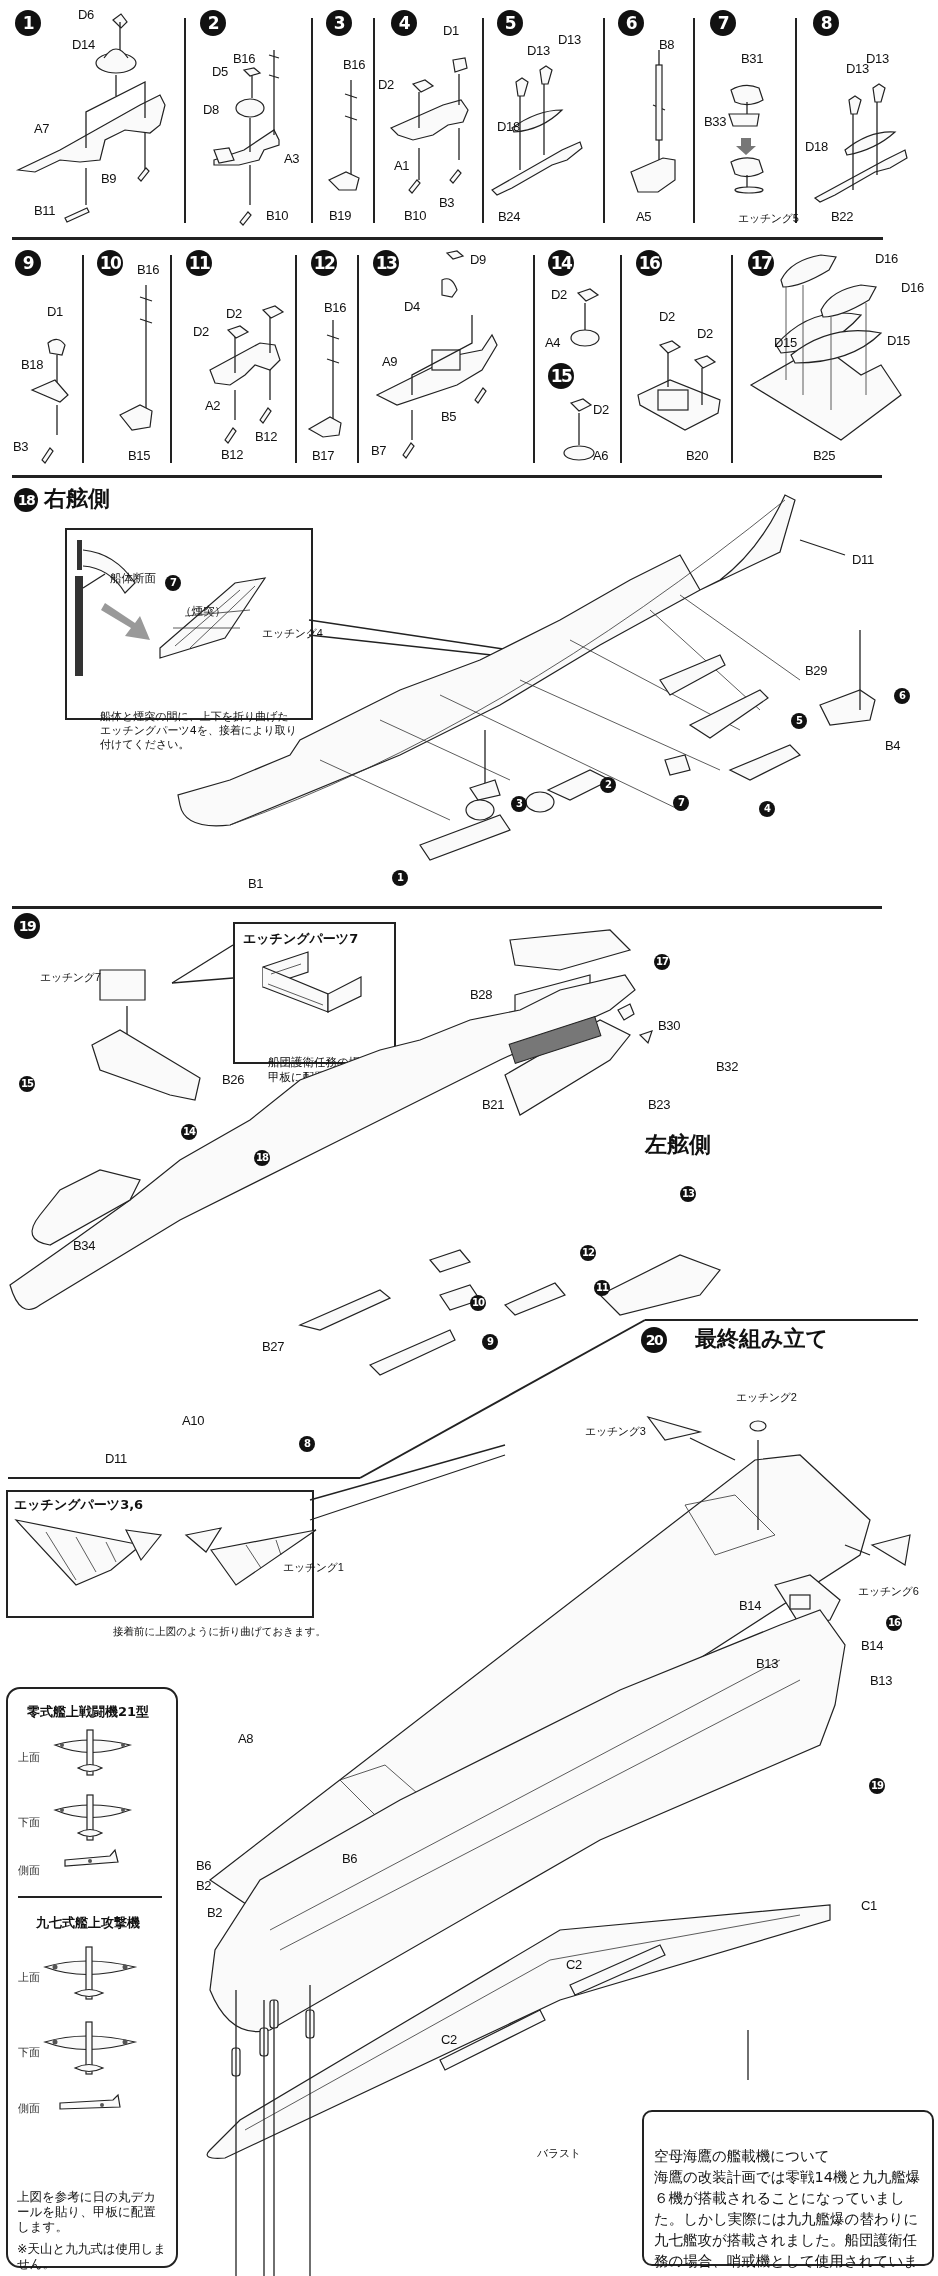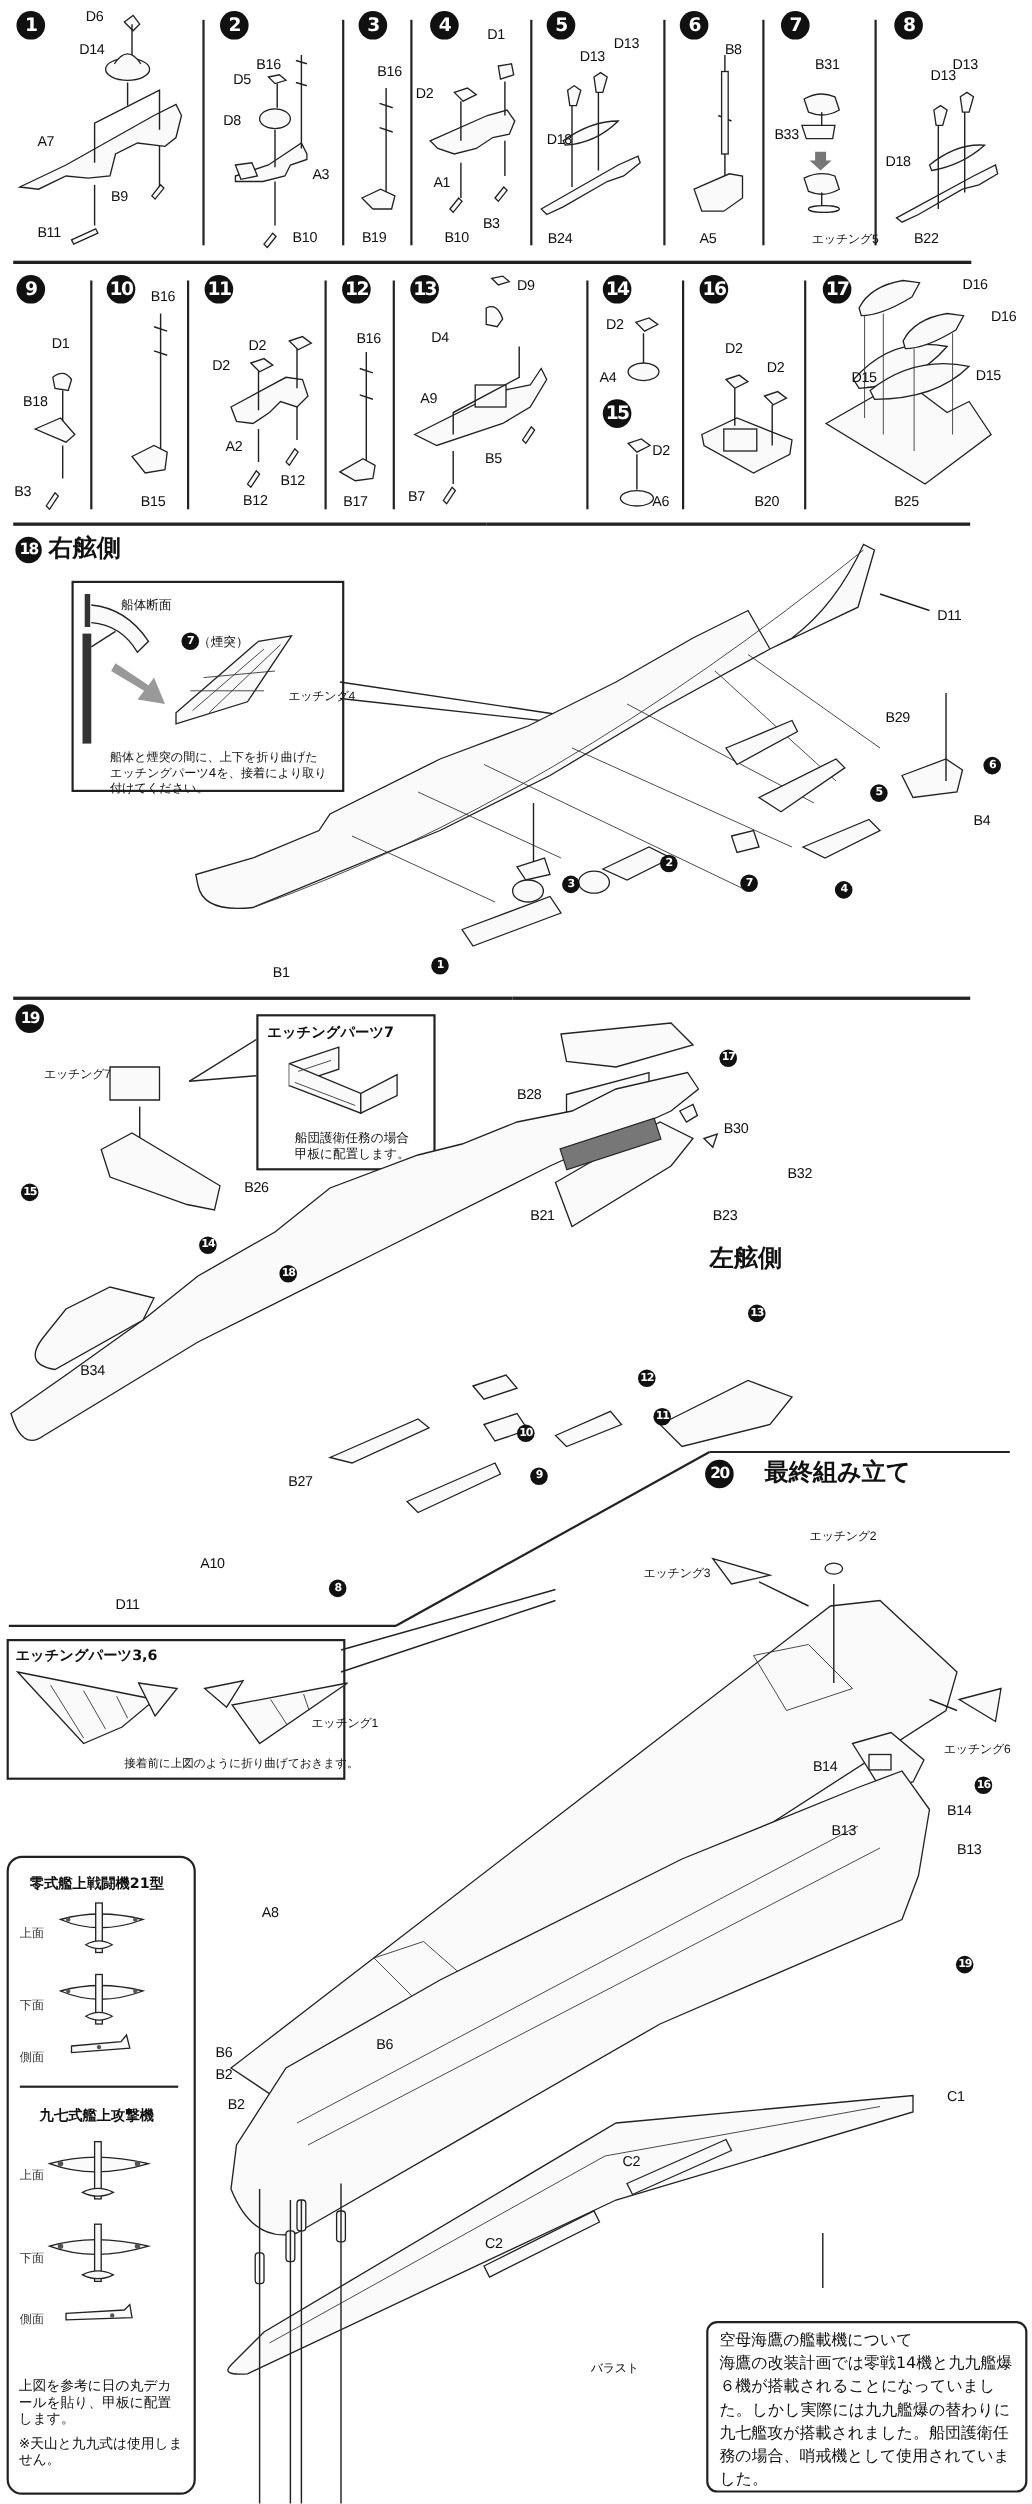--- a/index.html
+++ b/index.html
@@ -11,21 +11,21 @@
   .lbl.small { font-size:11px; }
   .stepnum { position:absolute; width:26px; height:26px; border-radius:50%; background:#111; color:#fff;
              font-weight:bold; font-size:17px; line-height:26px; text-align:center;
              font-family:"DejaVu Sans", sans-serif; letter-spacing:-1.5px; }
   .stepnum.sm { width:16px; height:16px; font-size:10px; line-height:16px; letter-spacing:-1px; }
   .vdiv { position:absolute; width:2px; background:#222; }
   .hdiv { position:absolute; height:3px; background:#222; }
   .section-title { position:absolute; font-weight:bold; font-size:22px; line-height:26px; white-space:nowrap; }
   .box { position:absolute; border:2px solid #222; background:#fff; }
   .box.round { border-radius:14px; }
-  .note { position:absolute; font-size:11.5px; line-height:16px; color:#111; }
+  .note { position:absolute; font-size:11.5px; line-height:16px; color:#111;margin-top:28px; }
   .note.big { font-size:14.5px; line-height:21px; }
   .note-title { font-weight:bold; font-size:13px; }
   svg { position:absolute; overflow:visible; }
   svg .ln { stroke:#222; stroke-width:1.3; fill:none; }
   svg .thin { stroke:#333; stroke-width:0.8; fill:none; }
   svg .part { stroke:#222; stroke-width:1.2; fill:#fafafa; }
   .aircraft-title { position:absolute; font-weight:bold; font-size:13px; white-space:nowrap; }
   .view-label { position:absolute; font-size:11px; color:#333; }
 </style>
 </head>
@@ -229,21 +229,21 @@
     <path class="part" d="M20,160 L100,120 L125,115 L135,100 L140,110 L125,135 L100,150 L40,170 Z"></path>
     <rect class="part" x="75" y="115" width="28" height="20"></rect>
     <path class="part" d="M85,45 Q95,40 100,55 L95,62 L85,60 Z"></path>
     <path class="part" d="M90,18 l10,-2 l6,5 l-10,3 z"></path>
     <polyline class="ln" points="55,160 55,140 115,108 115,80"></polyline>
     <line class="ln" x1="55" y1="175" x2="55" y2="205"></line>
     <path class="part" d="M46,220 l8,-12 l3,3 l-8,12 z"></path>
     <path class="part" d="M118,165 l8,-12 l3,3 l-8,12 z"></path>
   </svg>
   <span class="lbl" style="left:470px;top:253px">D9</span>
-  <span class="lbl" style="left:392px;top:300px">D4</span>
+  <span class="lbl" style="left:404px;top:300px">D4</span>
   <span class="lbl" style="left:382px;top:355px">A9</span>
   <span class="lbl" style="left:441px;top:410px">B5</span>
   <span class="lbl" style="left:371px;top:444px">B7</span>
 
   <div class="stepnum" style="left:548px;top:250px">14</div>
   <div class="stepnum" style="left:548px;top:363px">15</div>
   <svg style="left:533px;top:235px" width="87" height="240">
     <path class="part" d="M45,58 l12,-4 l8,6 l-12,6 z"></path>
     <line class="ln" x1="52" y1="68" x2="52" y2="95"></line>
     <ellipse class="part" cx="52" cy="103" rx="14" ry="8"></ellipse>
@@ -325,21 +325,21 @@
     <path class="part" d="M730,290 L790,265 L800,275 L750,300 Z"></path>
     <path class="part" d="M665,280 L685,275 L690,290 L670,295 Z"></path>
     <path class="part" d="M548,310 L590,290 L610,300 L570,320 Z"></path>
     <line class="ln" x1="485" y1="250" x2="485" y2="310"></line>
     <path class="part" d="M470,308 L495,300 L500,315 L478,320 Z"></path>
     <path class="part" d="M420,365 L500,335 L510,350 L430,380 Z"></path>
     <ellipse class="part" cx="480" cy="330" rx="14" ry="10"></ellipse>
     <ellipse class="part" cx="540" cy="322" rx="14" ry="10"></ellipse>
   </svg>
   <span class="lbl" style="left:852px;top:553px">D11</span>
-  <span class="lbl" style="left:805px;top:645px">B29</span>
+  <span class="lbl" style="left:805px;top:664px">B29</span>
   <span class="lbl" style="left:885px;top:739px">B4</span>
   <span class="lbl" style="left:248px;top:877px">B1</span>
   <div class="stepnum sm" style="left:392px;top:870px">1</div>
   <div class="stepnum sm" style="left:600px;top:777px">2</div>
   <div class="stepnum sm" style="left:511px;top:796px">3</div>
   <div class="stepnum sm" style="left:759px;top:801px">4</div>
   <div class="stepnum sm" style="left:791px;top:713px">5</div>
   <div class="stepnum sm" style="left:894px;top:688px">6</div>
   <div class="stepnum sm" style="left:673px;top:795px">7</div>
 </div>

